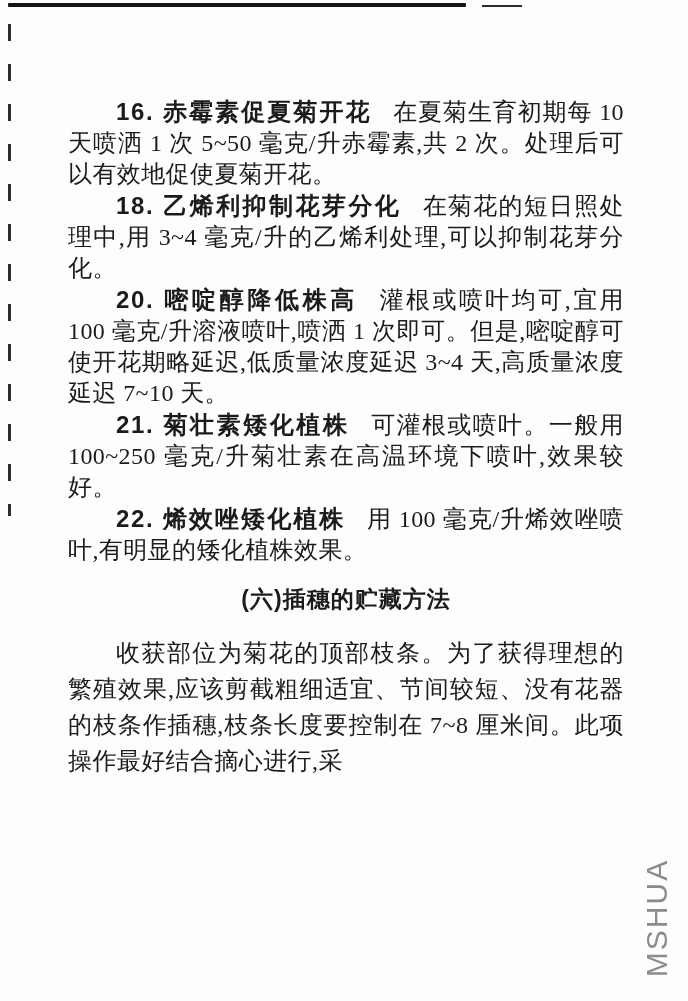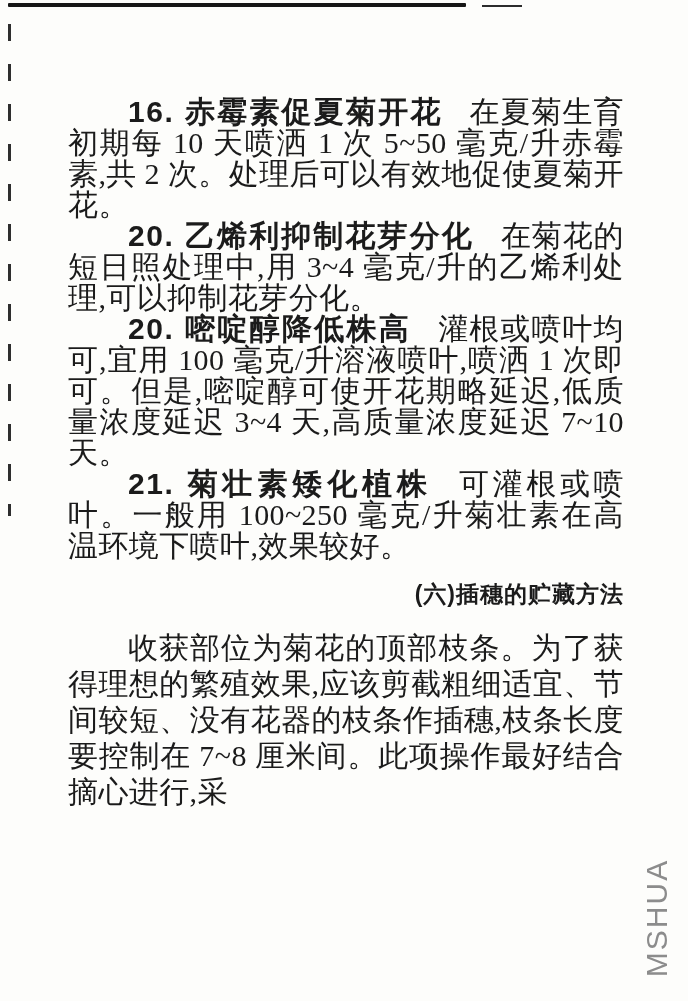--- a/index.html
+++ b/index.html
@@ -37,39 +37,39 @@
       transparent 17px, transparent 40px
     );
   }
   .content {
     position: absolute;
     left: 68px; top: 96px;
     width: 556px;
   }
   .para {
     margin: 0;
-    font-size: 30px;
+    font-size: 24px;
     line-height: 31px;
     text-align: justify;
     text-indent: 2em;
     letter-spacing: 0.4px;
   }
   .para-heading {
     font-weight: bold;
     font-family: "Liberation Sans", "DejaVu Sans", sans-serif;
     letter-spacing: 1.6px;
     margin-right: 0.9em;
   }
   .section-heading {
     margin: 18px 0 0 0;
     font-size: 23px;
     line-height: 31px;
     font-weight: bold;
     font-family: "Liberation Sans", "DejaVu Sans", sans-serif;
-    text-align: right;
+    text-align: center;
     letter-spacing: 1px;
   }
   .closing {
     margin-top: 20px;
     line-height: 36px;
   }
   .watermark {
     position: absolute;
     left: 657px; top: 918px;
     transform: translate(-50%, -50%) rotate(-90deg);
@@ -89,26 +89,27 @@
   <div class="scan-line-top"></div>
   <div class="scan-line-top2"></div>
   <div class="binding-marks"></div>
 
   <div class="content">
 
     <p class="para"><span class="para-heading">16. 赤霉素促夏菊开花</span><span>在夏菊生育初期每 10 天喷洒 1 次 5~50 毫克/升赤霉素,共 2 次。处理后可以有效地促使夏菊开花。</span></p>
 
 
 
-    <p class="para"><span class="para-heading">20. 乙烯利抑制花芽分化</span><span>在菊花的短日照处理中,用 3~4 毫克/升的乙烯利处理,可以抑制花芽分化。</span></p>
+    <p class="para"><span class="para-heading">18. 乙烯利抑制花芽分化</span><span>在菊花的短日照处理中,用 3~4 毫克/升的乙烯利处理,可以抑制花芽分化。</span></p>
 
     <p class="para"><span class="para-heading">20. 嘧啶醇降低株高</span><span>灌根或喷叶均可,宜用 100 毫克/升溶液喷叶,喷洒 1 次即可。但是,嘧啶醇可使开花期略延迟,低质量浓度延迟 3~4 天,高质量浓度延迟 7~10 天。</span></p>
 
     <p class="para"><span class="para-heading">21. 菊壮素矮化植株</span><span>可灌根或喷叶。一般用 100~250 毫克/升菊壮素在高温环境下喷叶,效果较好。</span></p>
 
+    <p class="para"><span class="para-heading">22. 烯效唑矮化植株</span><span>用 100 毫克/升烯效唑喷叶,有明显的矮化植株效果。</span></p>
 
     <h3 class="section-heading">(六)插穗的贮藏方法</h3>
 
     <p class="para closing">收获部位为菊花的顶部枝条。为了获得理想的繁殖效果,应该剪截粗细适宜、节间较短、没有花器的枝条作插穗,枝条长度要控制在 7~8 厘米间。此项操作最好结合摘心进行,采</p>
 
   </div>
 
   <div class="watermark">MSHUA</div>
 
 </div>

